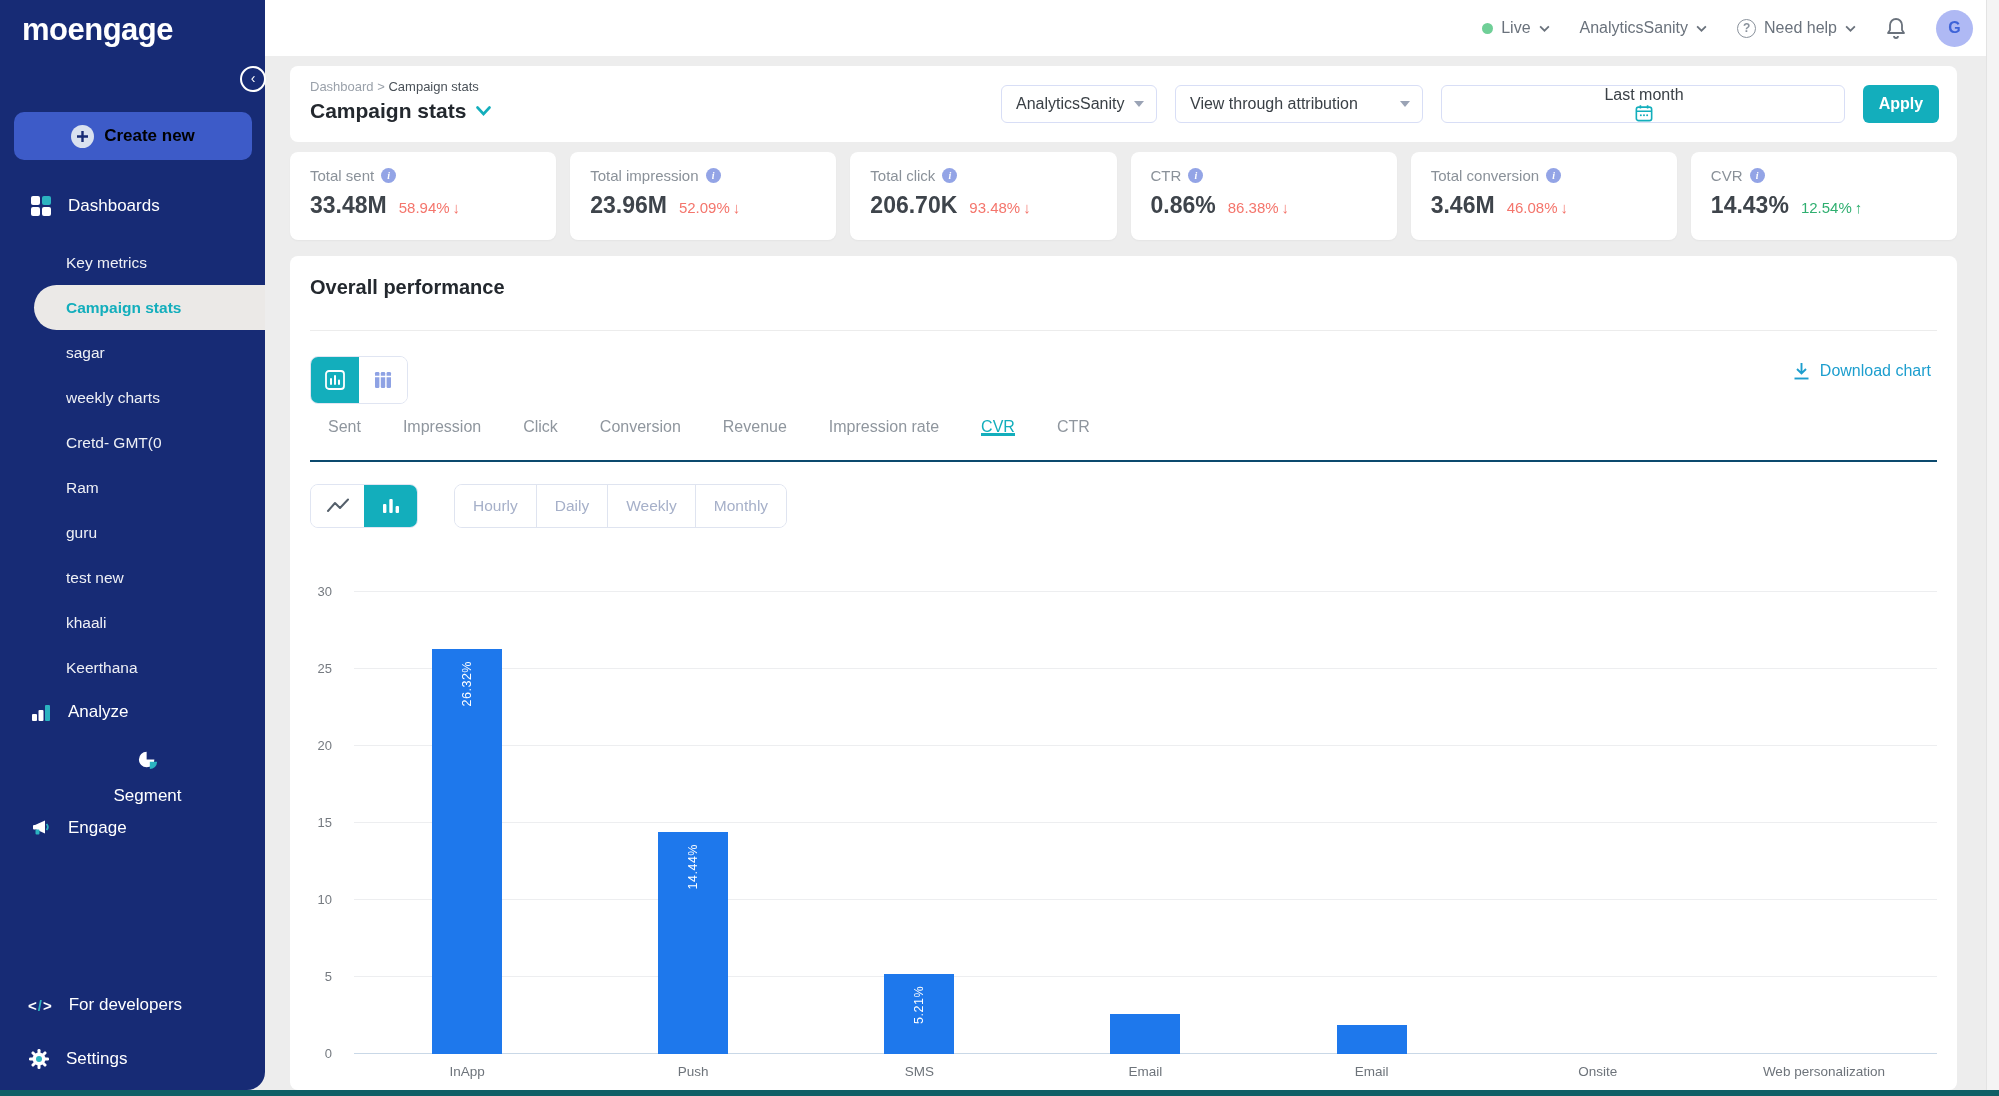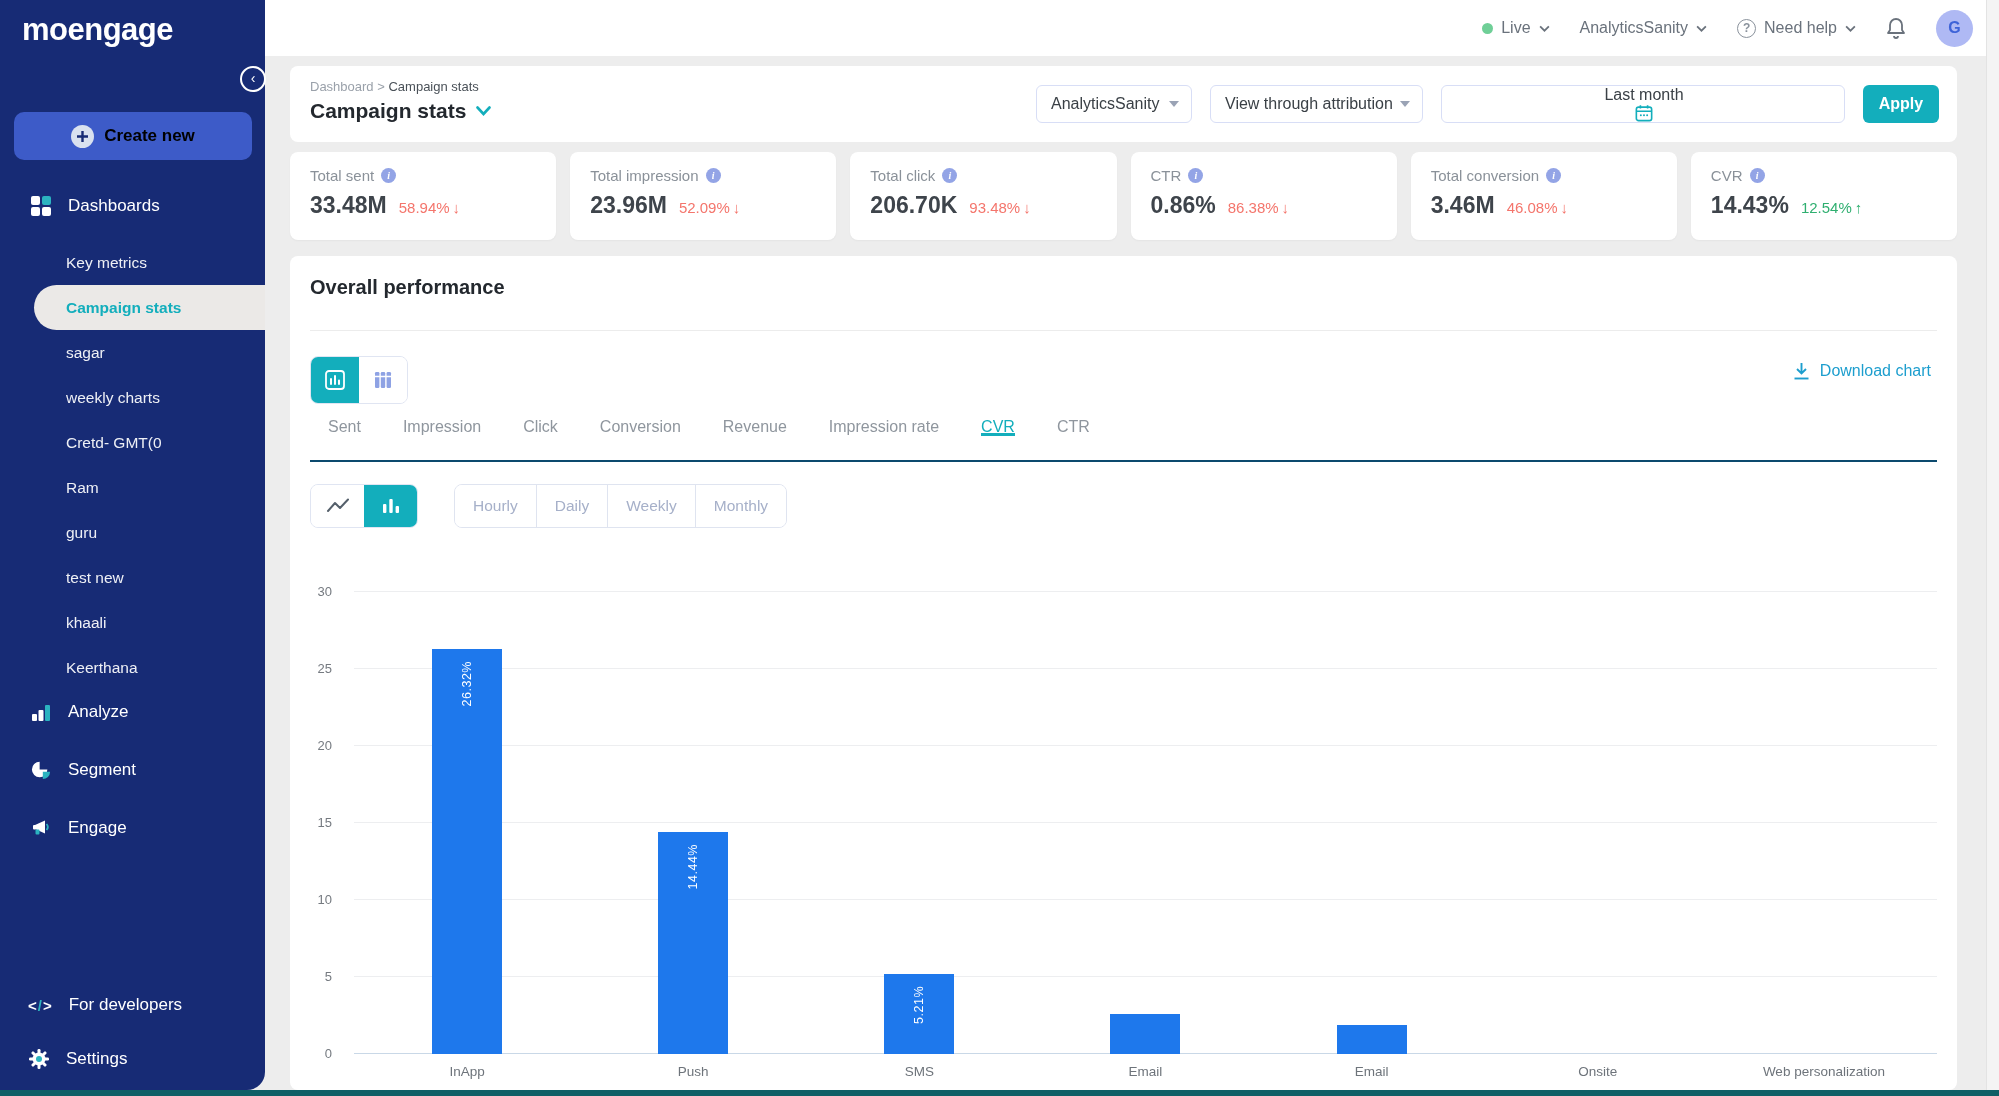--- a/index.html
+++ b/index.html
@@ -162,21 +162,21 @@
     <div class="nav-item" style="top:692px;">
       <span class="ic">
         <svg width="20" height="20" viewBox="0 0 20 20">
             <rect x="1" y="12" width="5" height="7" rx="1" fill="#fff"></rect>
             <rect x="7.5" y="8" width="5" height="11" rx="1" fill="#fff"></rect>
             <rect x="14" y="3" width="5" height="16" rx="1" fill="#2BB3C0"></rect>
           </svg>
       </span>
       <span>Analyze</span>
     </div>
-    <div class="nav-item" style="top:750px;">
+    <div class="nav-item" style="top:750px;flex-direction:column;">
       <span class="ic">
         <svg width="20" height="20" viewBox="0 0 22 22">
             <path d="M9.5 2 A8.5 8.5 0 1 0 18 10.5 L9.5 10.5 Z" fill="#fff"></path>
             <path d="M13 13 L21 13 A8 8 0 0 1 13 21 Z" fill="#2BB3C0"></path>
           </svg>
       </span>
       <span>Segment</span>
     </div>
     <div class="nav-item" style="top:808px;">
       <span class="ic">
@@ -222,21 +222,21 @@
       <span class="page-title">Campaign stats</span>
       <svg width="15" height="10" viewBox="0 0 15 10">
           <path d="M1.5 1.5 L7.5 8 L13.5 1.5" fill="none" stroke="#13AEBC" stroke-width="2.6" stroke-linecap="round"></path>
         </svg>
     </div>
     <div class="filters">
       <div class="select" style="width:156px;">
         <span>AnalyticsSanity</span>
         <span class="caret"></span>
       </div>
-      <div class="select" style="width:213px;">
+      <div class="select" style="width:248px;">
         <span>View through attribution</span>
         <span class="caret"></span>
       </div>
       <div class="date-field">
         <span>Last month</span>
         <svg width="20" height="20" viewBox="0 0 20 20">
             <rect x="1.5" y="3.5" width="17" height="15" rx="2.5" fill="none" stroke="#13AEBC" stroke-width="1.8"></rect>
             <path d="M6 1.5 V5 M14 1.5 V5 M2 8 H18" stroke="#13AEBC" stroke-width="1.8"></path>
             <circle cx="6.5" cy="12.5" r="1.1" fill="#13AEBC"></circle>
             <circle cx="10" cy="12.5" r="1.1" fill="#13AEBC"></circle>

